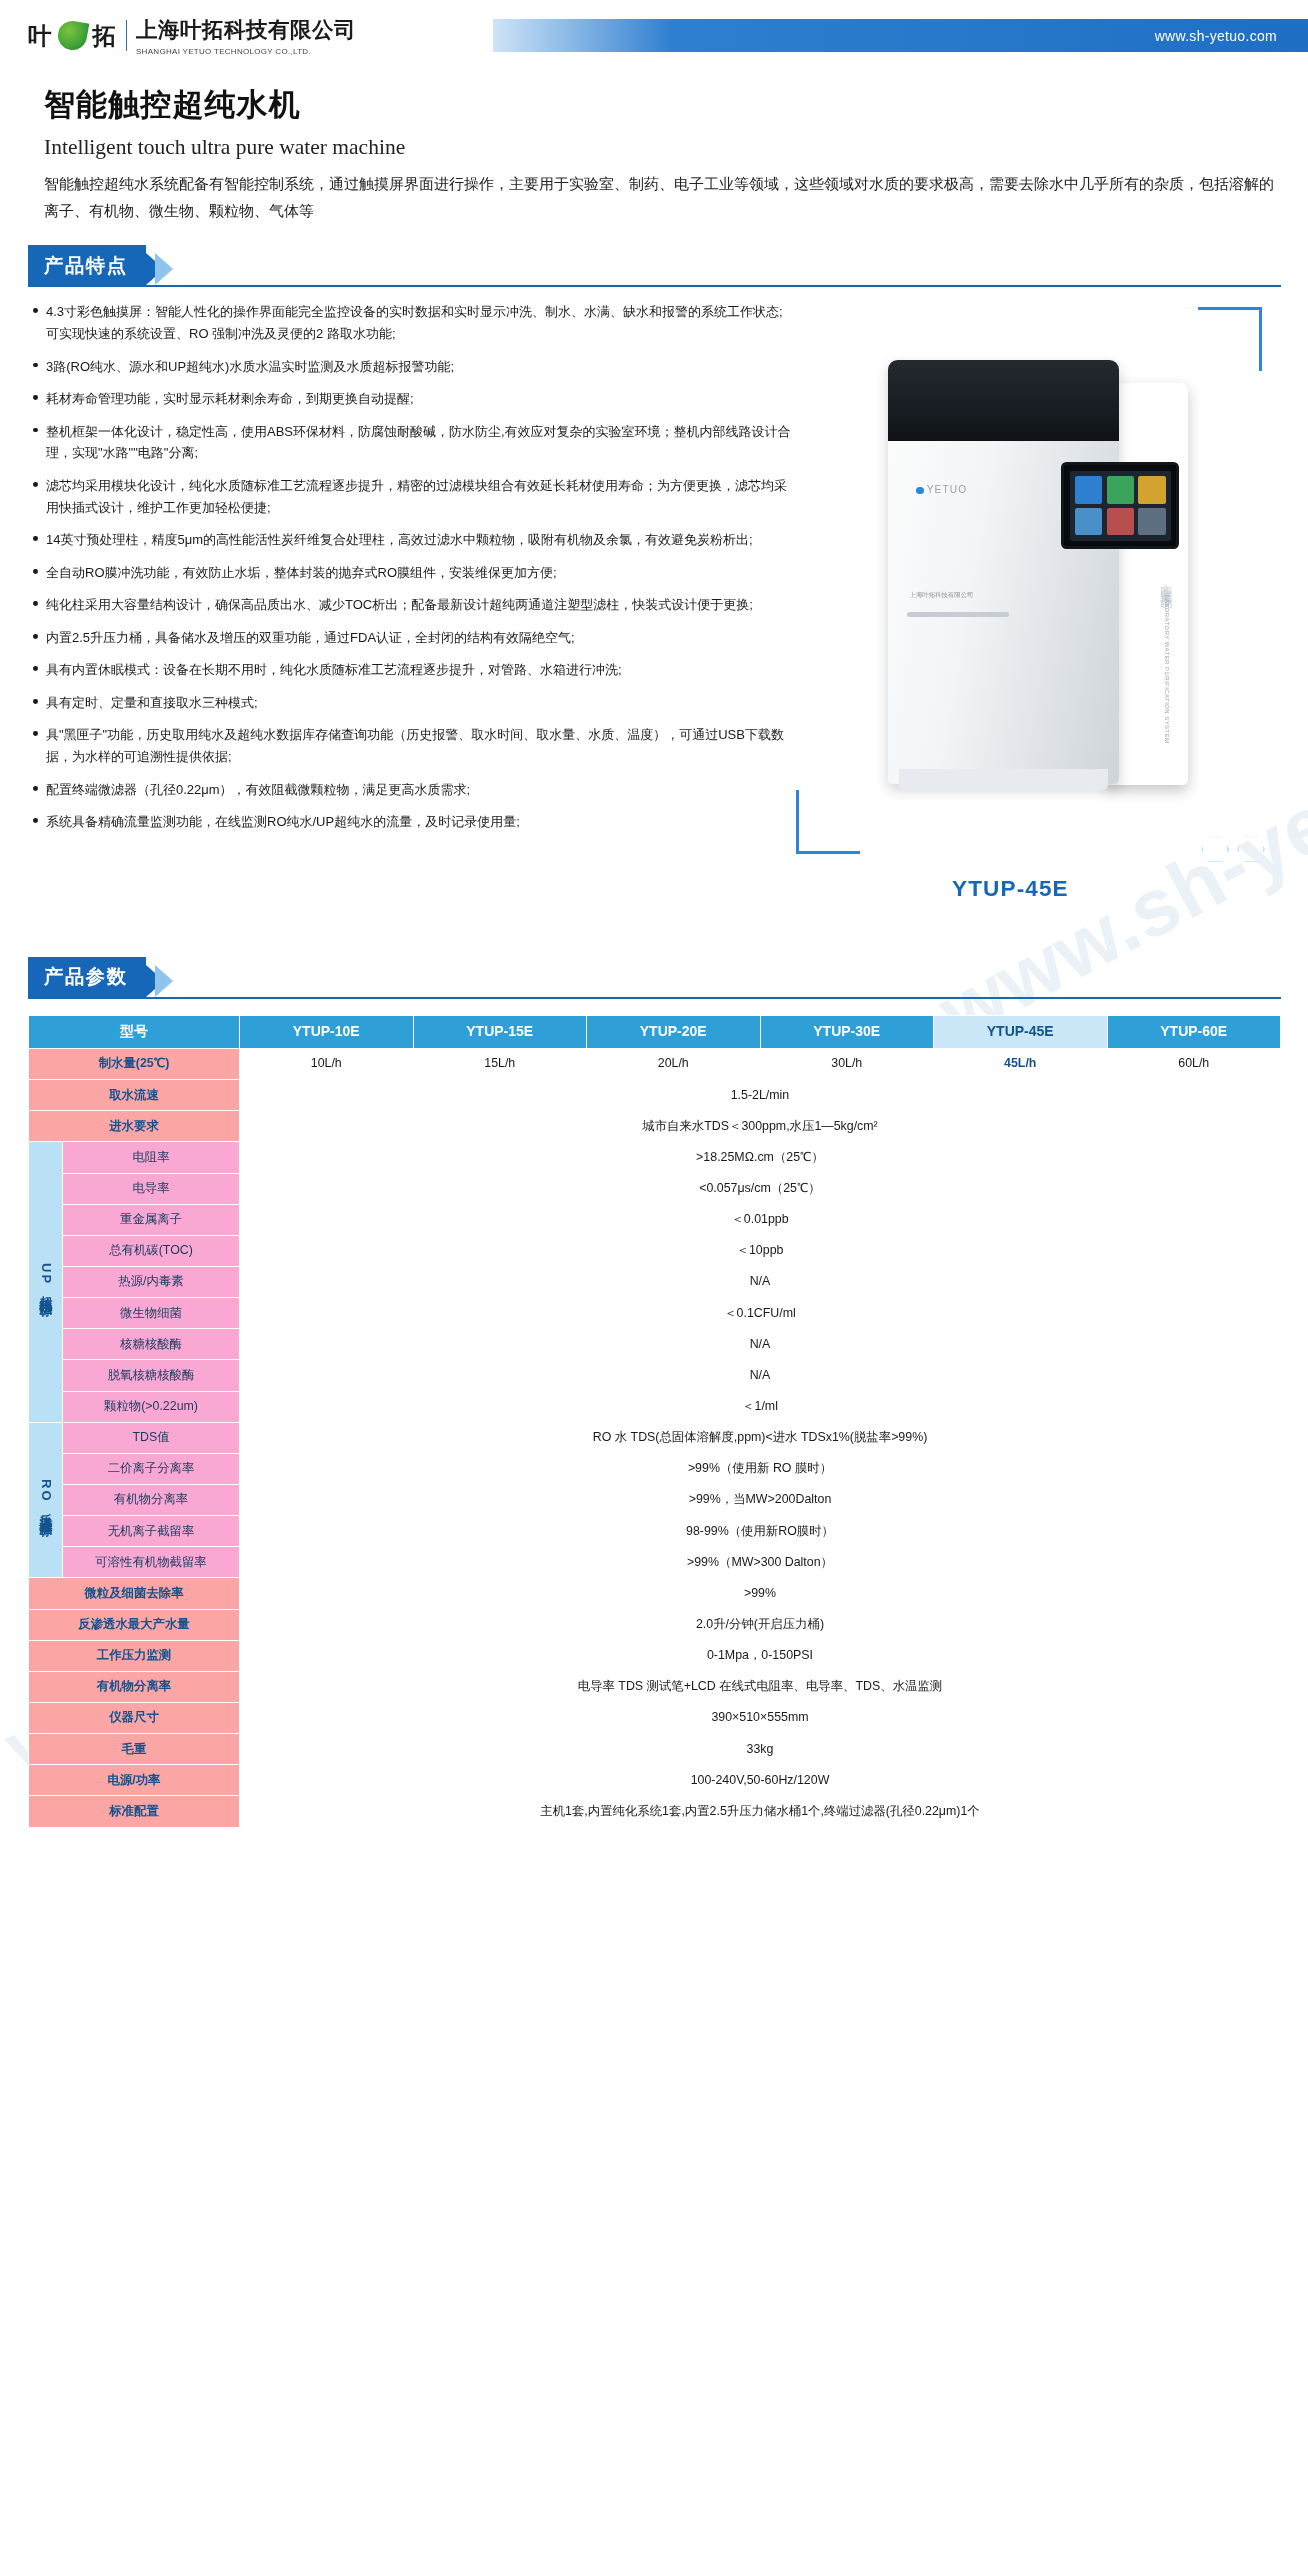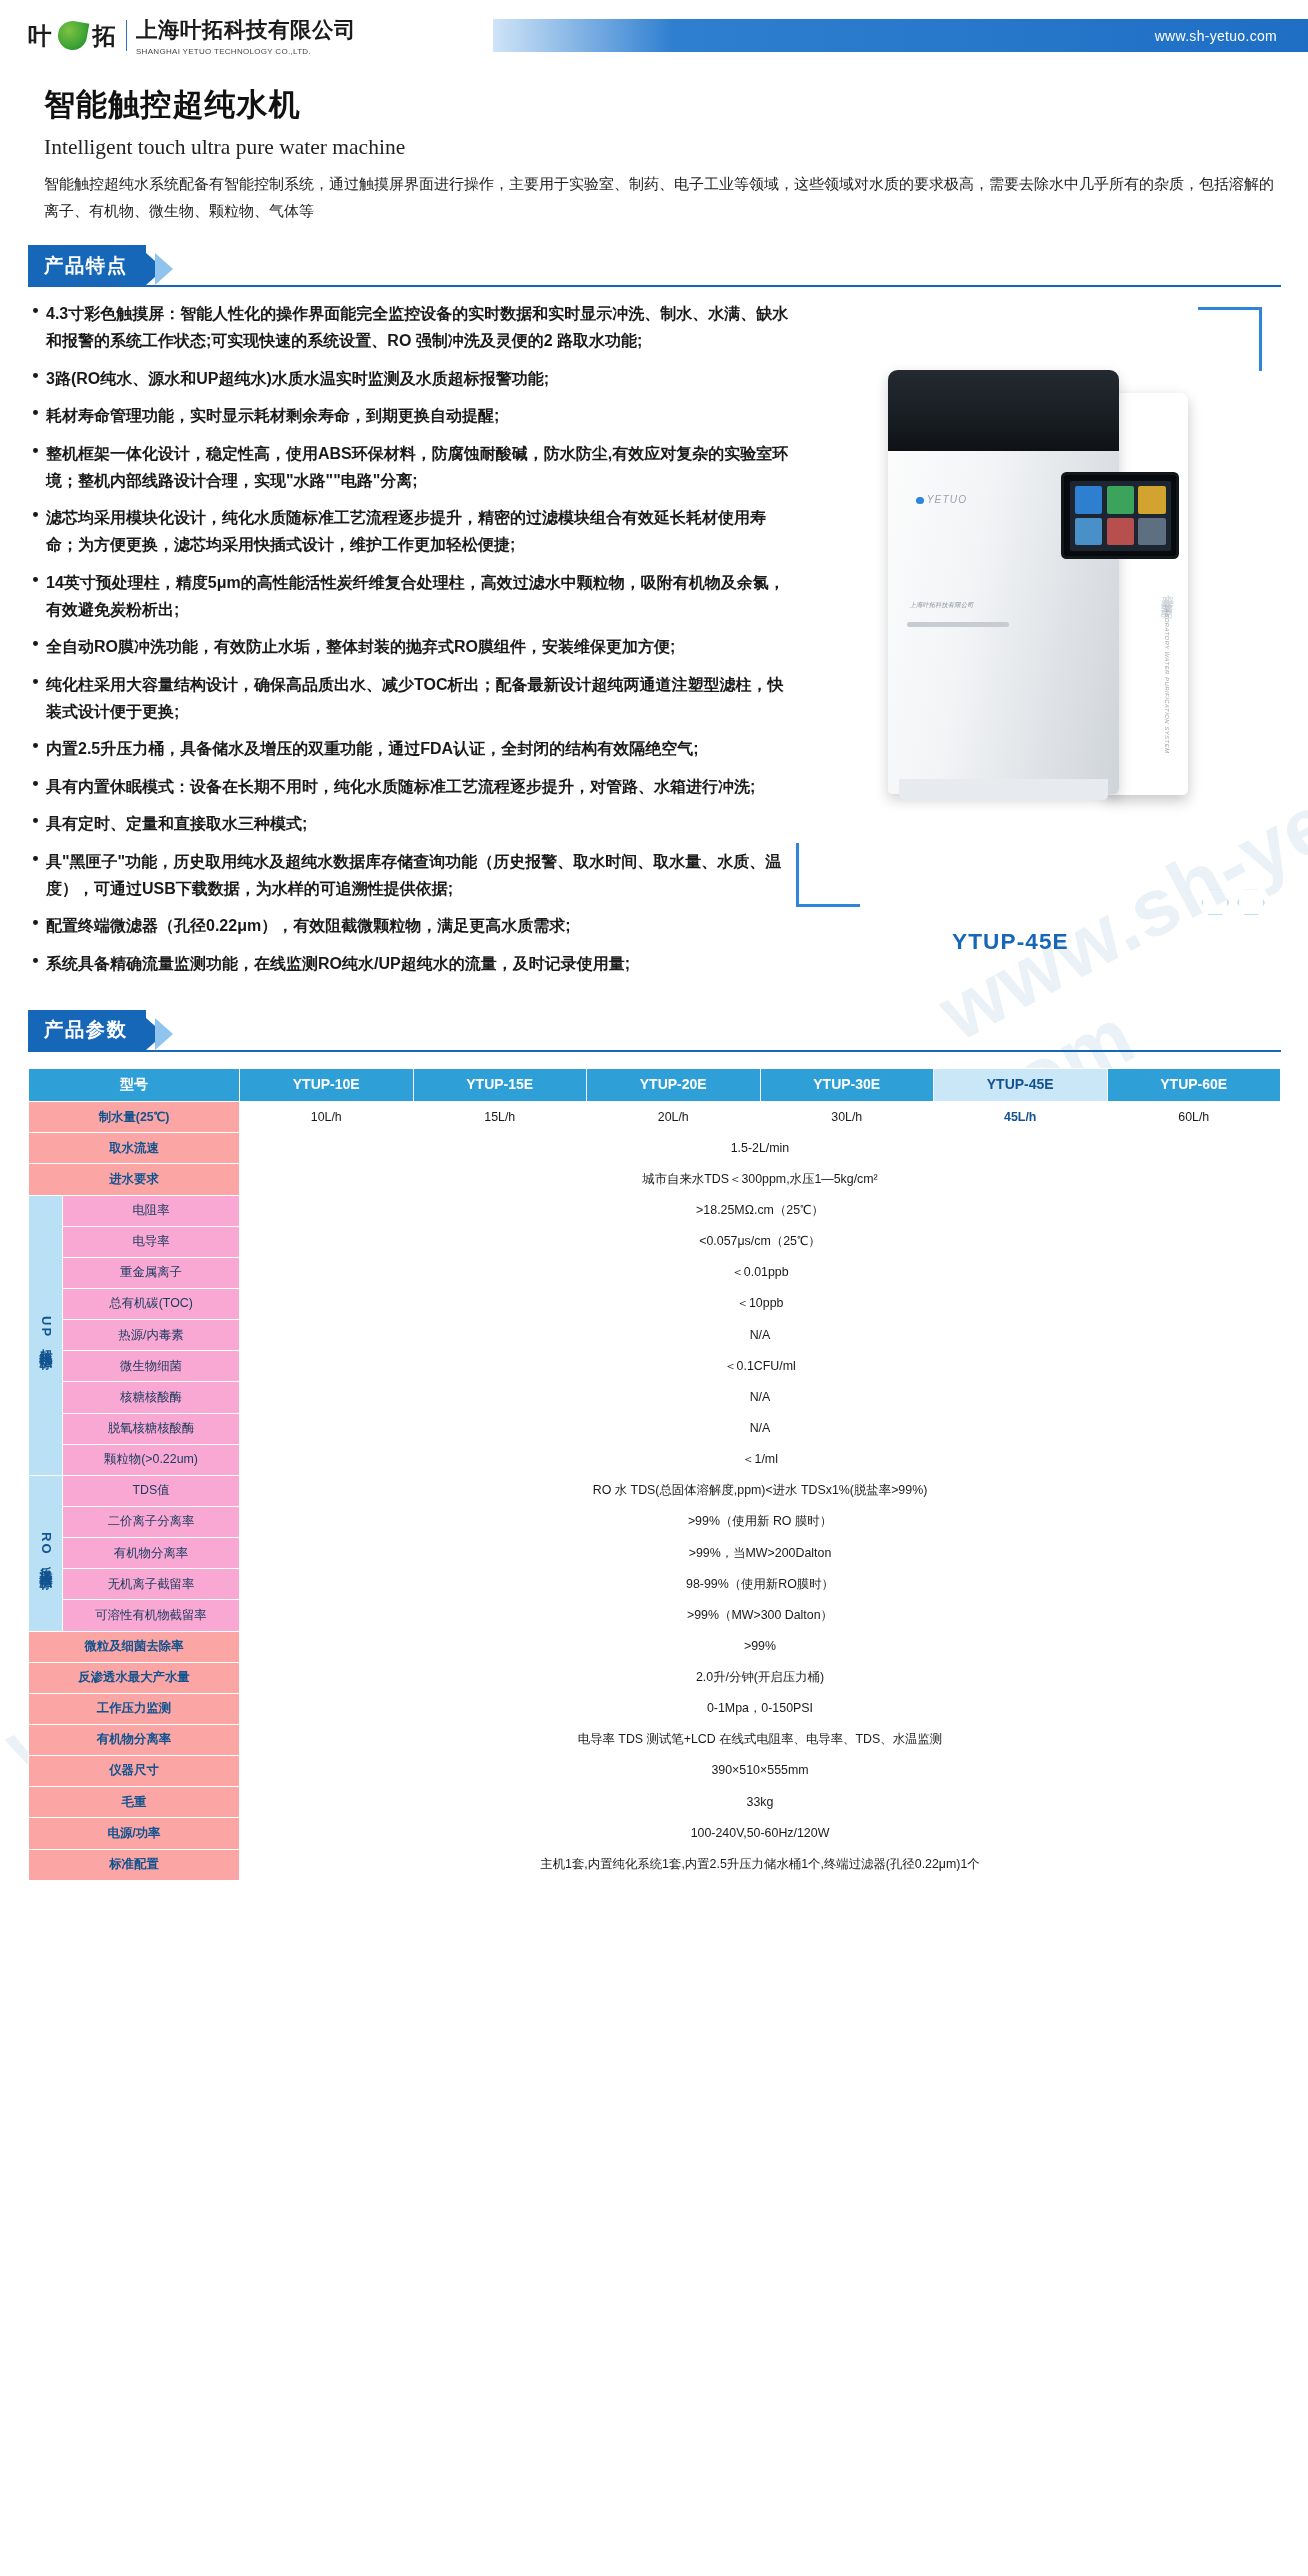--- a/index.html
+++ b/index.html
@@ -102,24 +102,23 @@
     height: 2.1px; background: #1767b8; margin: 0 28px 0 28px;
   }
 
   
   .feature-wrap { position:relative; z-index:3; display:flex; padding: 14px 28px 0 28px; }
   ul.features { list-style: none; margin:0; padding:0; width: 763px; }
   ul.features li {
     position: relative;
     padding-left: 18px;
     margin-bottom: 10.7px;
-    font-size: 16px;
+    font-size: 13px;
     line-height: 1.68;
     color:#1a1a1a;
-    font-weight:bold;
   }
   ul.features li:before {
     content:"";
     position:absolute; left: 5.4px; top: 7px;
     width: 4.8px; height: 4.8px; border-radius:50%;
     background:#1a1a1a;
   }
 
   .product-area {
     position: relative;
@@ -131,22 +130,22 @@
     width: 64px; height: 64px;
     border-top: 3.8px solid #2f86d8; border-right: 3.8px solid #2f86d8;
   }
   .bracket-bl {
     position:absolute; left: 5.4px; bottom: 81px;
     width: 64px; height: 64px;
     border-bottom: 3.8px solid #2f86d8; border-left: 3.8px solid #2f86d8;
   }
   
   .machine {
-    position:absolute; left: 97px; top: 69px;
-    width: 301px; height: 430px; font-style: italic;
+    position:absolute; left: 97px; top: 59px;
+    width: 301px; height: 430px;
   }
   .m-body {
     position:absolute; left:0; top:0; width: 231px; height: 424px;
     background: linear-gradient(100deg,#fdfdfd 0%, #f2f4f6 40%, #dfe3e7 72%, #cfd4d9 100%);
     border-radius: 9.7px 9.7px 5.4px 5.4px;
     box-shadow: 0 5.4px 14px rgba(0,0,0,.18);
   }
   .m-top-dark {
     position:absolute; left:0; top:0; width: 231px; height: 81px;
     background: linear-gradient(180deg,#232a30 0%, #161b20 70%, #0e1114 100%);

